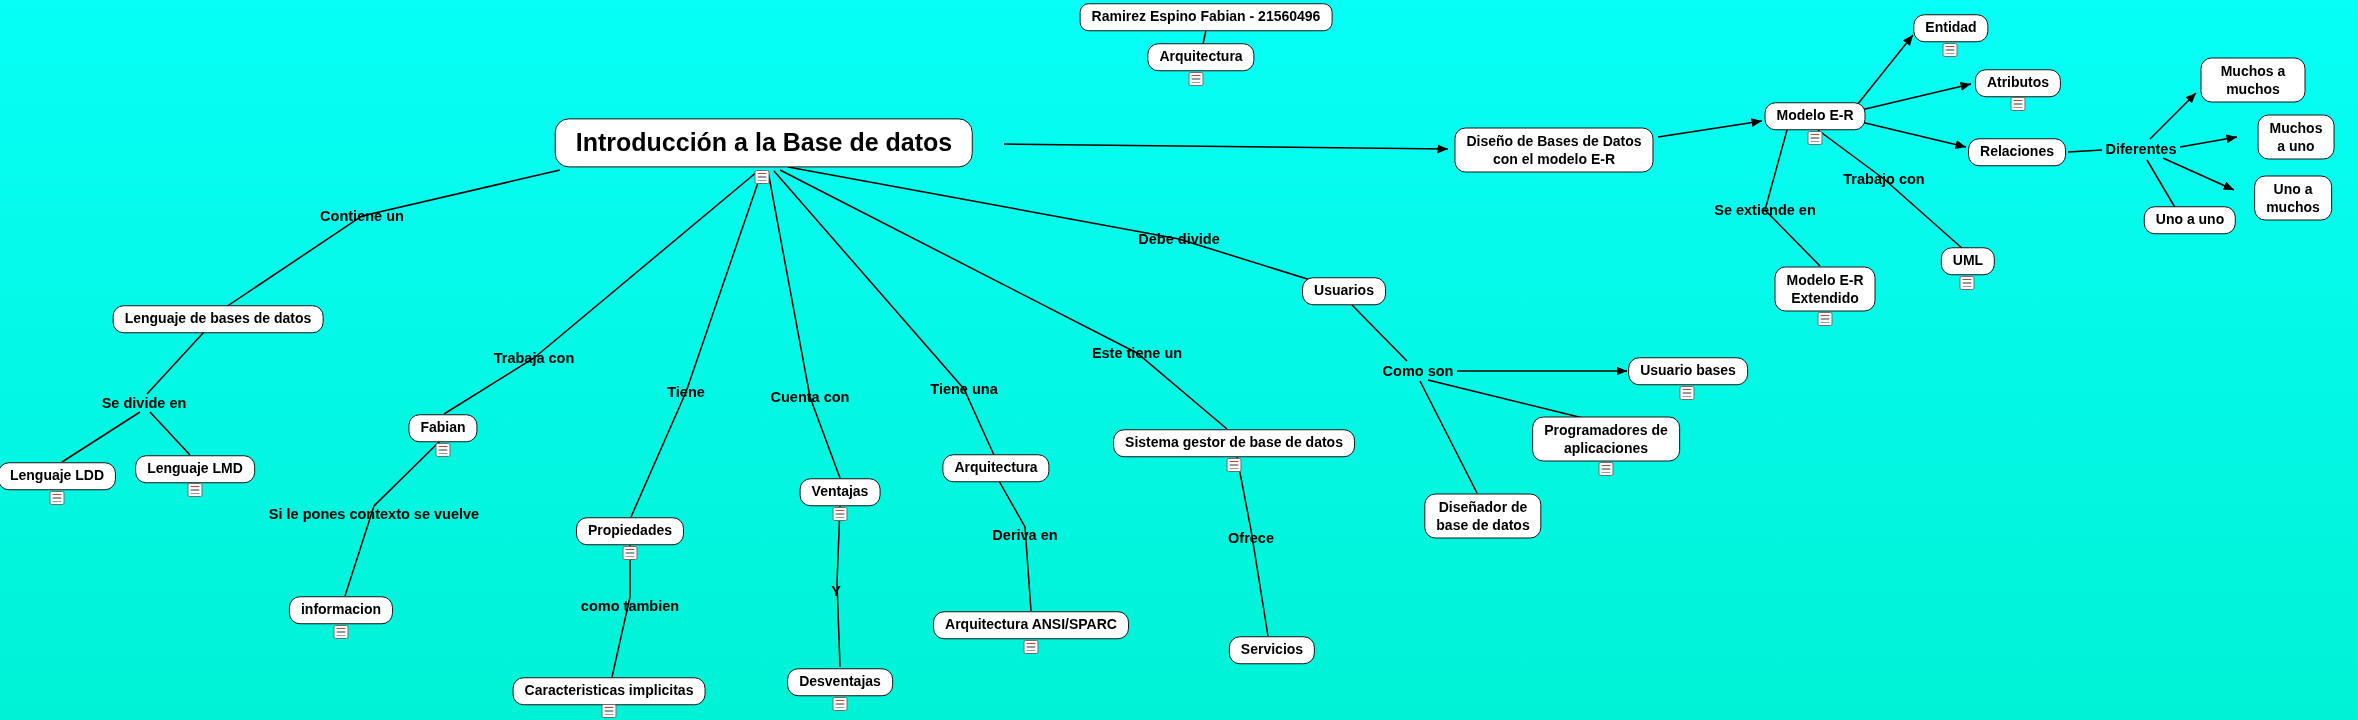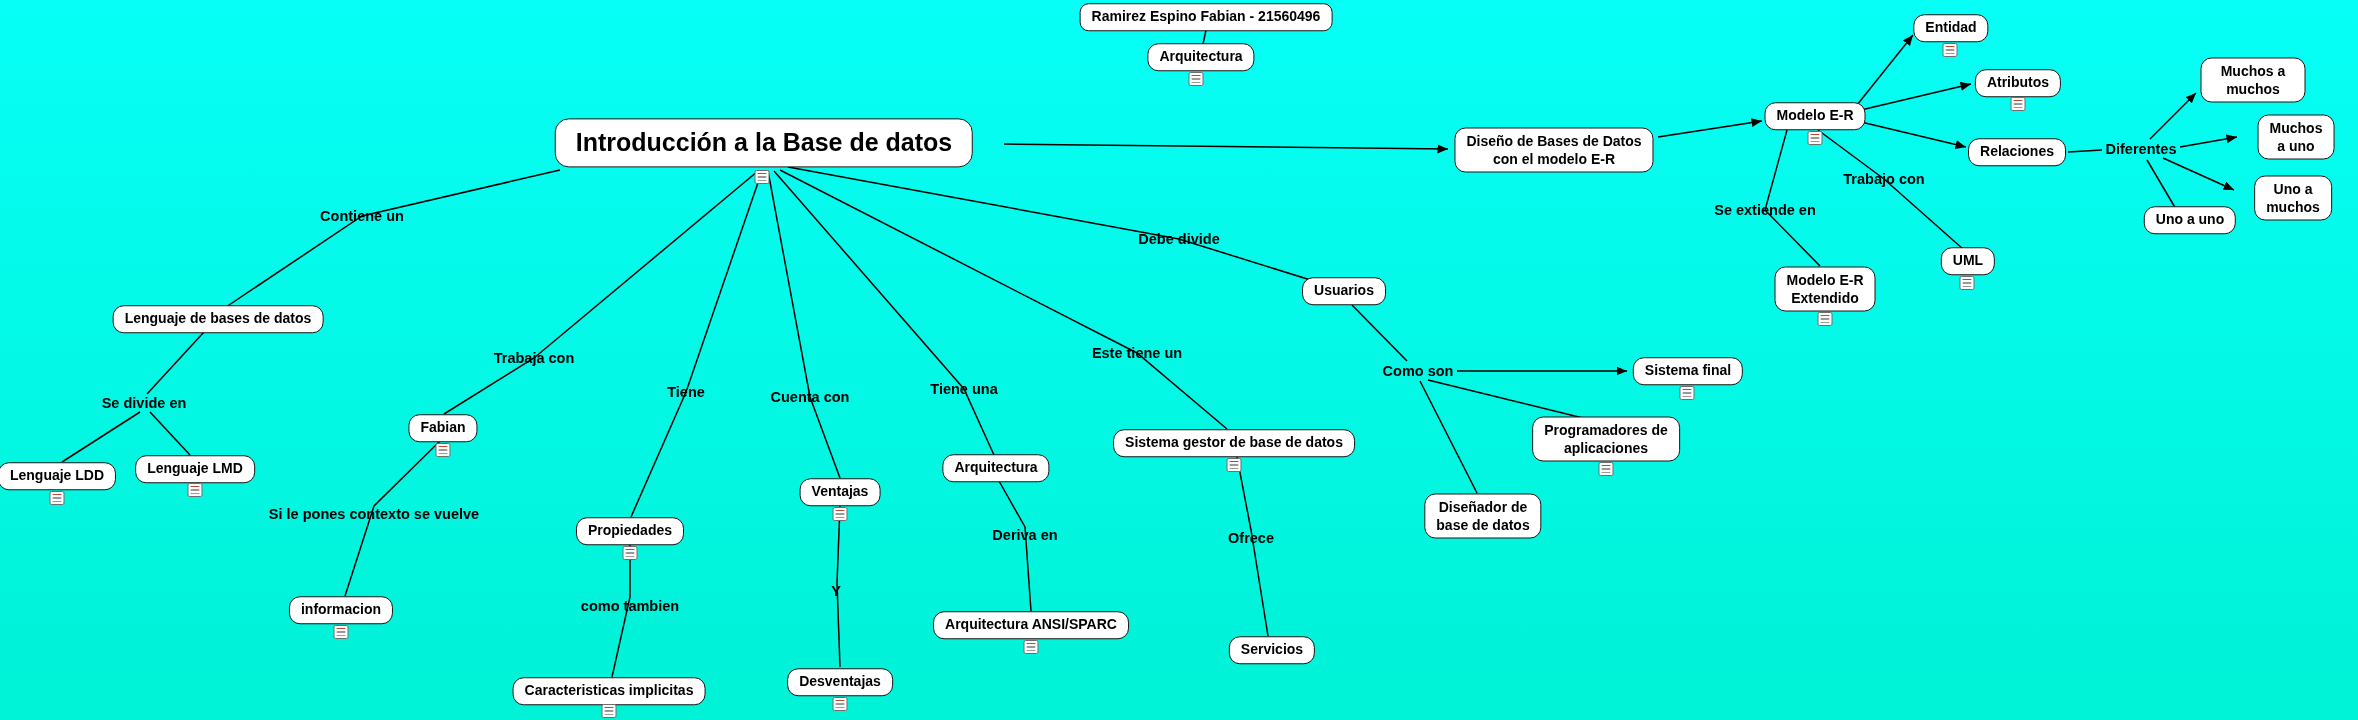--- a/index.html
+++ b/index.html
@@ -95,21 +95,21 @@
   <div class="node" style="left:341px;top:610px">informacion</div>
   <div class="node" style="left:630px;top:531px">Propiedades</div>
   <div class="node" style="left:609px;top:691px">Caracteristicas implicitas</div>
   <div class="node" style="left:840px;top:492px">Ventajas</div>
   <div class="node" style="left:840px;top:682px">Desventajas</div>
   <div class="node" style="left:996px;top:468px">Arquitectura</div>
   <div class="node" style="left:1031px;top:625px">Arquitectura ANSI/SPARC</div>
   <div class="node" style="left:1234px;top:443px">Sistema gestor de base de datos</div>
   <div class="node" style="left:1272px;top:650px">Servicios</div>
   <div class="node" style="left:1344px;top:291px">Usuarios</div>
-  <div class="node" style="left:1688px;top:371px">Sistema final</div>
+  <div class="node" style="left:1688px;top:371px">Usuario bases</div>
   <div class="node" style="left:1606px;top:439px">Programadores de
 aplicaciones</div>
   <div class="node" style="left:1483px;top:516px">Diseñador de
 base de datos</div>
 
   <div class="lbl" style="left:362px;top:216px">Contiene un</div>
   <div class="lbl" style="left:534px;top:358px">Trabaja con</div>
   <div class="lbl" style="left:686px;top:392px">Tiene</div>
   <div class="lbl" style="left:810px;top:397px">Cuenta con</div>
   <div class="lbl" style="left:964px;top:389px">Tiene una</div>

